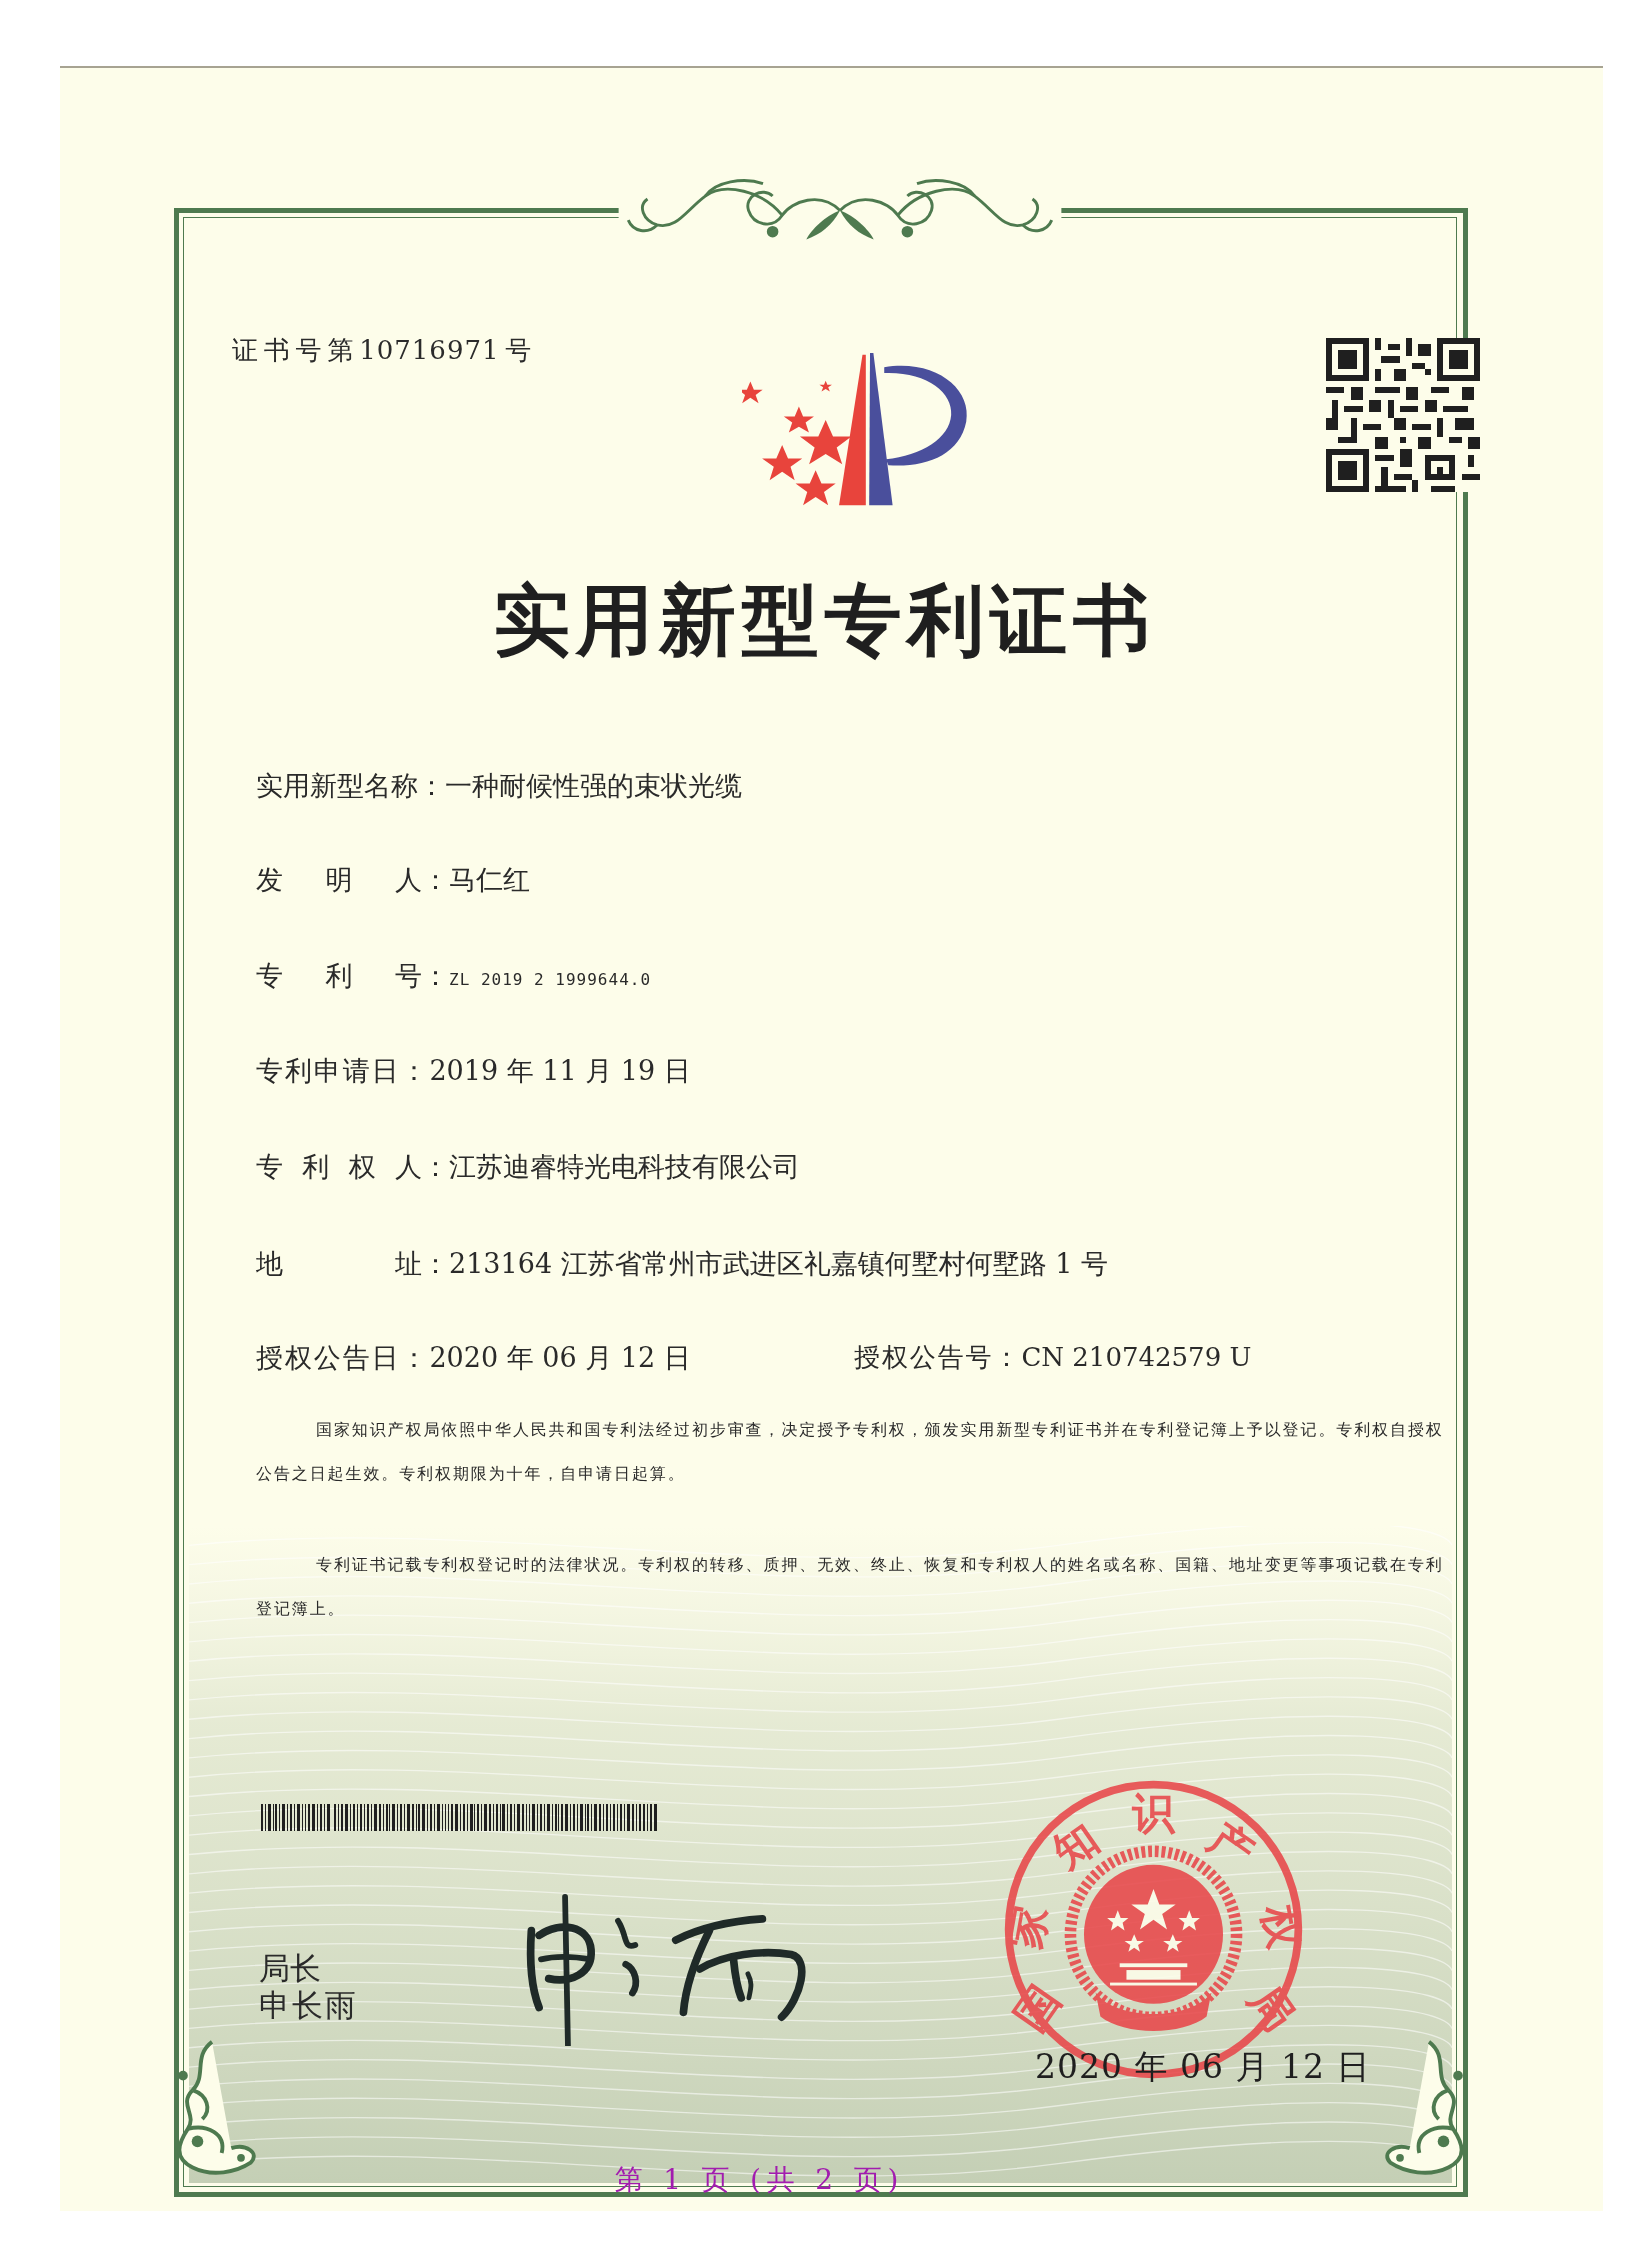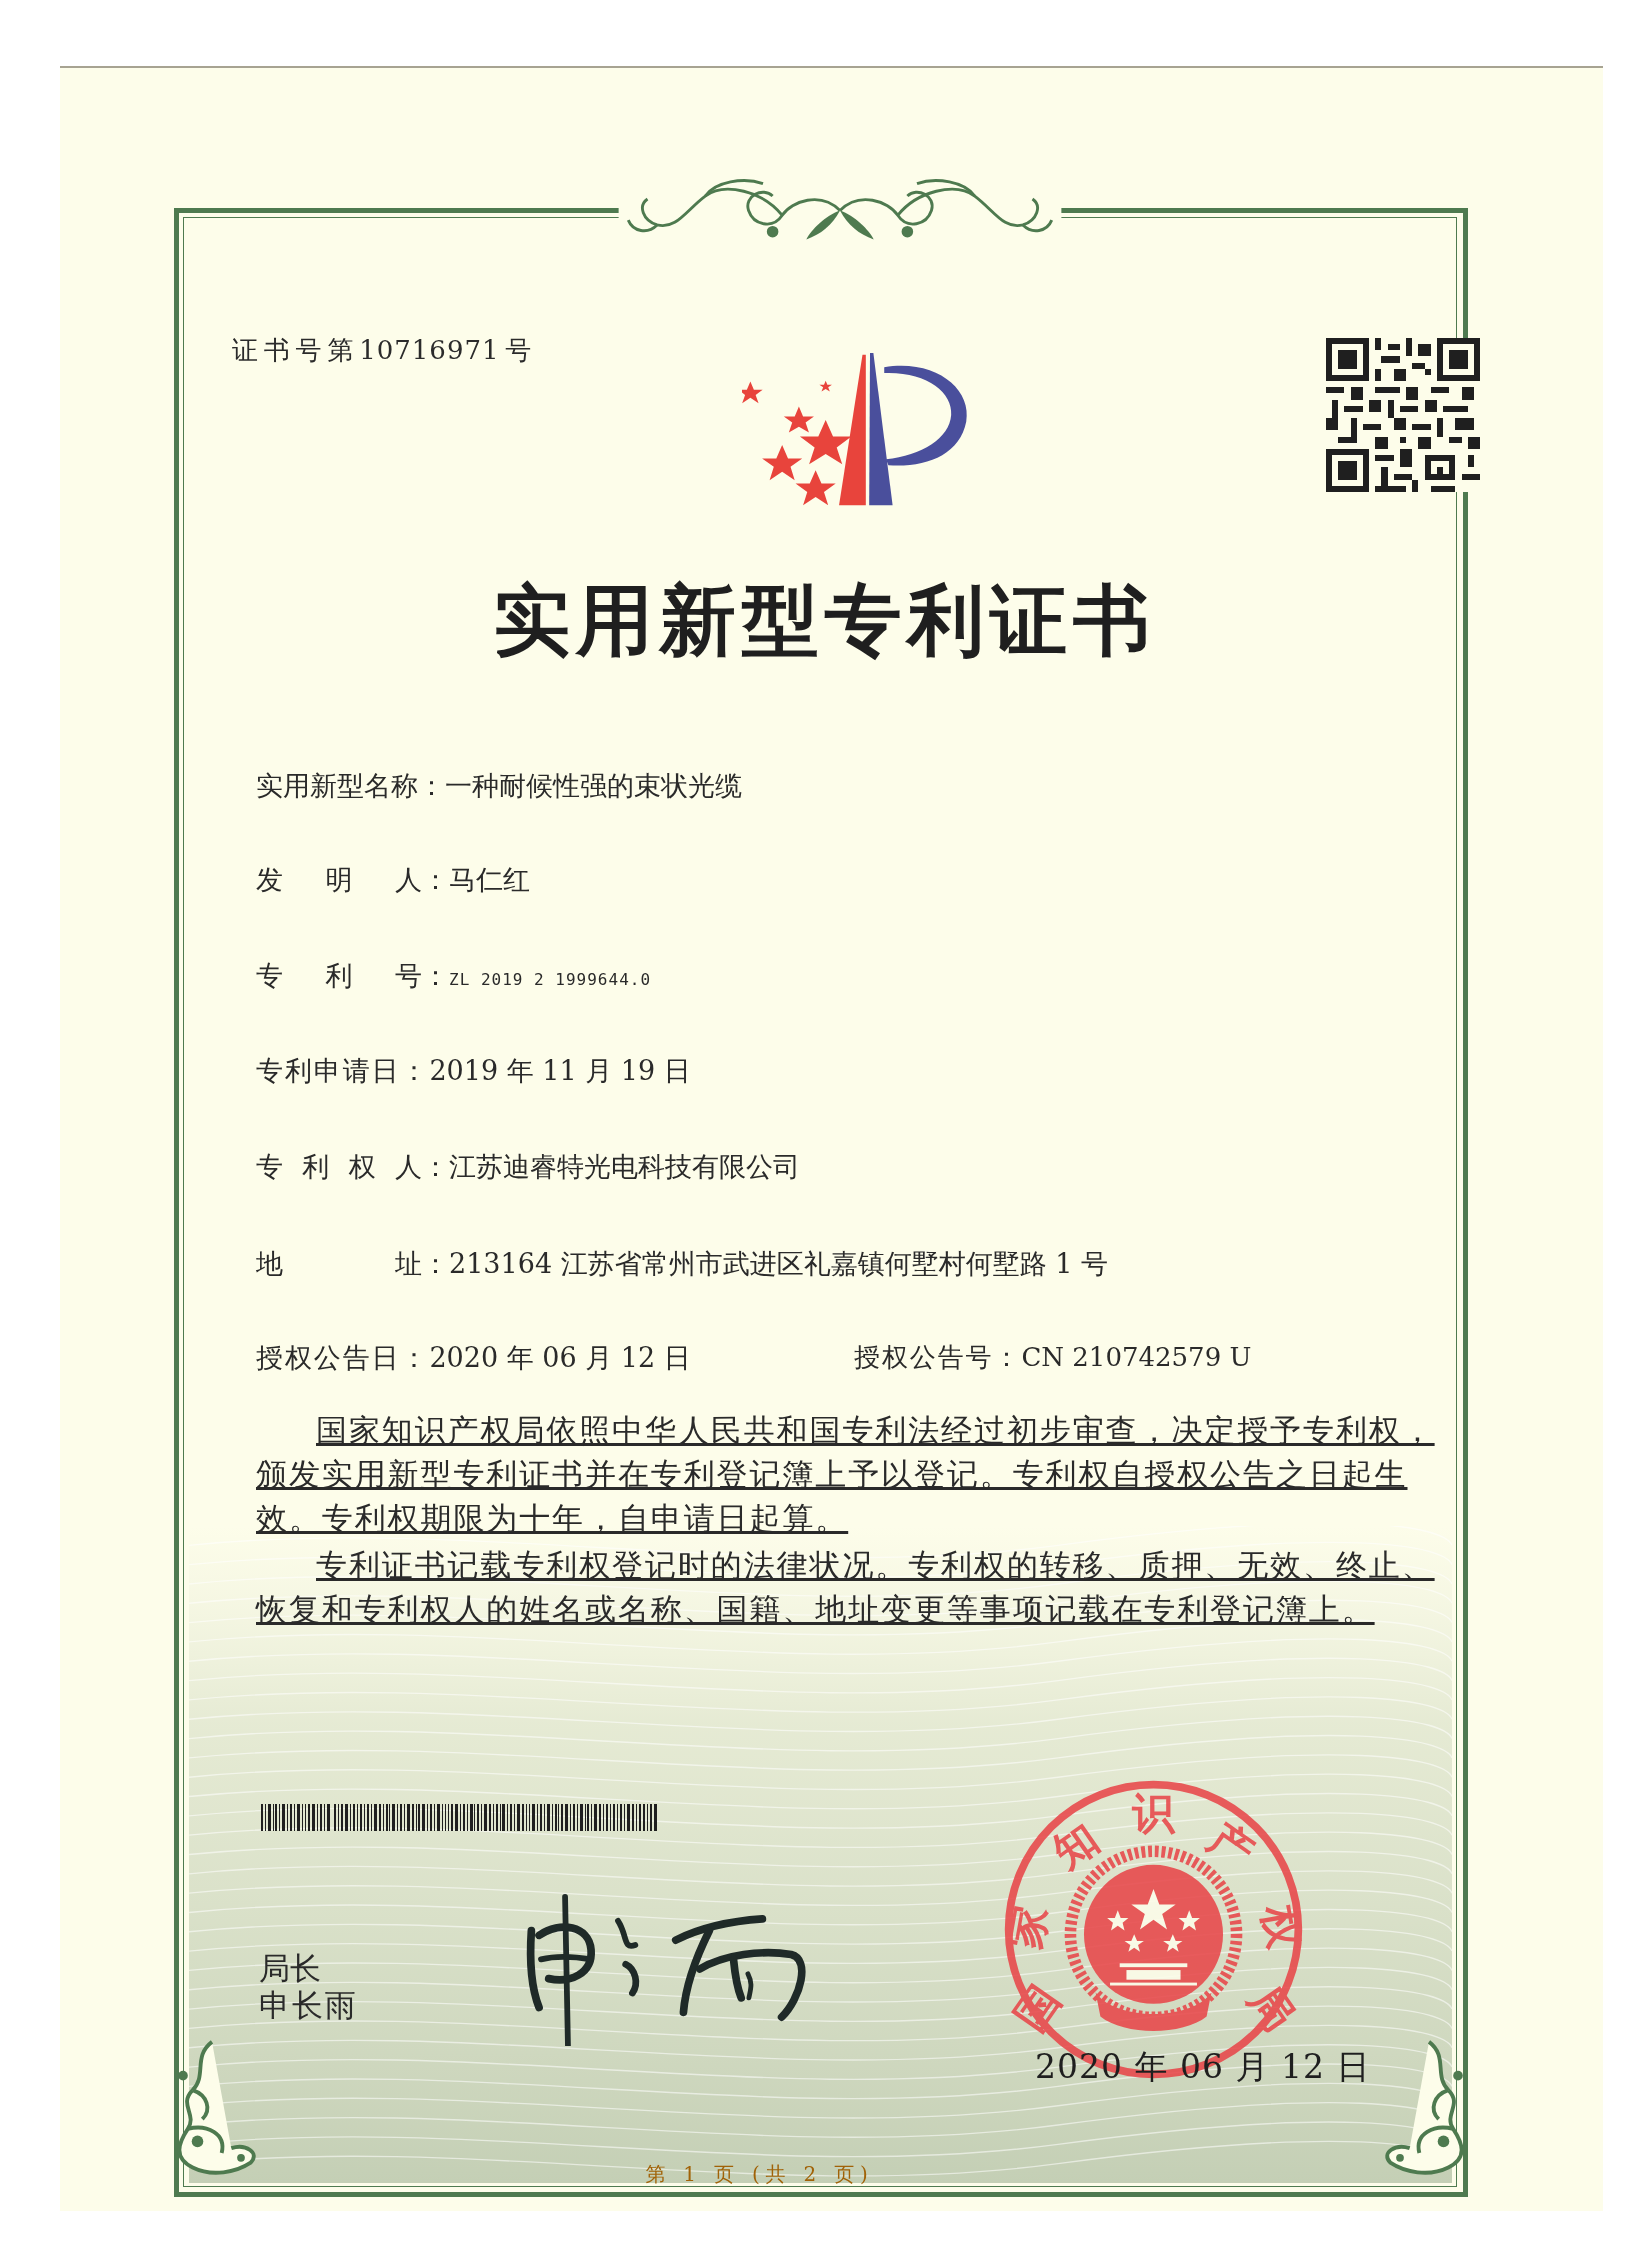--- a/index.html
+++ b/index.html
@@ -46,33 +46,33 @@
   .f-inventor { top: 862px; }
   .f-patentno { top: 958px; }
   .f-appdate { top: 1053px; }
   .f-owner { top: 1149px; }
   .f-addr { top: 1246px; }
   .f-grantdate { top: 1340px; }
   .f-grantno { position: absolute; left: 854px; top: 1340px; font-size: 26px; white-space: nowrap; }
   .lbl-spread { display: inline-flex; justify-content: space-between; width: 174px; }
   .mono-num { font-family: "DejaVu Sans Mono", monospace; font-size: 16px; letter-spacing: 1px; }
 
-  .para { position: absolute; left: 256px; width: 1188px; font-size: 31px; line-height: 44px; text-indent: 60px; color: #2a2a2a; letter-spacing: 1.9px; text-decoration: underline; }
+  .para { position: absolute; left: 256px; width: 1188px; font-size: 16px; line-height: 44px; text-indent: 60px; color: #2a2a2a; letter-spacing: 1.9px; }
   .para1 { top: 1408px; }
   .para2 { top: 1543px; }
 
   .barcode { position: absolute; left: 261px; top: 1804px; width: 396px; height: 27px; }
   .director-label { position: absolute; left: 259px; top: 1948px; font-family: Liberation Sans, sans-serif; font-size: 31px; color: #2a2a2a; }
   .director-name { position: absolute; left: 259px; top: 1985px; font-family: "DejaVu Sans", sans-serif; font-size: 31px; color: #2a2a2a; letter-spacing: 1.9px; }
   .signature { position: absolute; left: 521px; top: 1892px; width: 348px; height: 154px; }
 
   .seal { position: absolute; left: 999px; top: 1775px; width: 309px; height: 309px; }
   .seal-date { position: absolute; left: 1035px; top: 2045px; font-size: 33px; color: #1f1f1f; letter-spacing: 1px; }
 
-  .page-footer { position: absolute; left: 0; width: 1519px; top: 2161px; text-align: center; font-size: 20px; color: #a16207; letter-spacing: 5.8px; }
+  .page-footer { position: absolute; left: 0; width: 1519px; top: 2161px; text-align: center; font-size: 28px; color: #a21caf; letter-spacing: 5.8px; }
 </style>
 </head>
 <body>
 
 <div class="sheet" style="background:#fdfdea; left:60px; width:1543px; top:66px; height:2145px;"></div>
 <div style="position:absolute; left:60px; top:66px; width:1543px; height:1.9px; background:#a7a392;"></div>
 
 <svg class="guilloche" viewBox="0 0 1308 680" preserveAspectRatio="none" style="background:none;">
   <defs>
     <linearGradient id="gfade" x1="0" y1="0" x2="0" y2="1">

